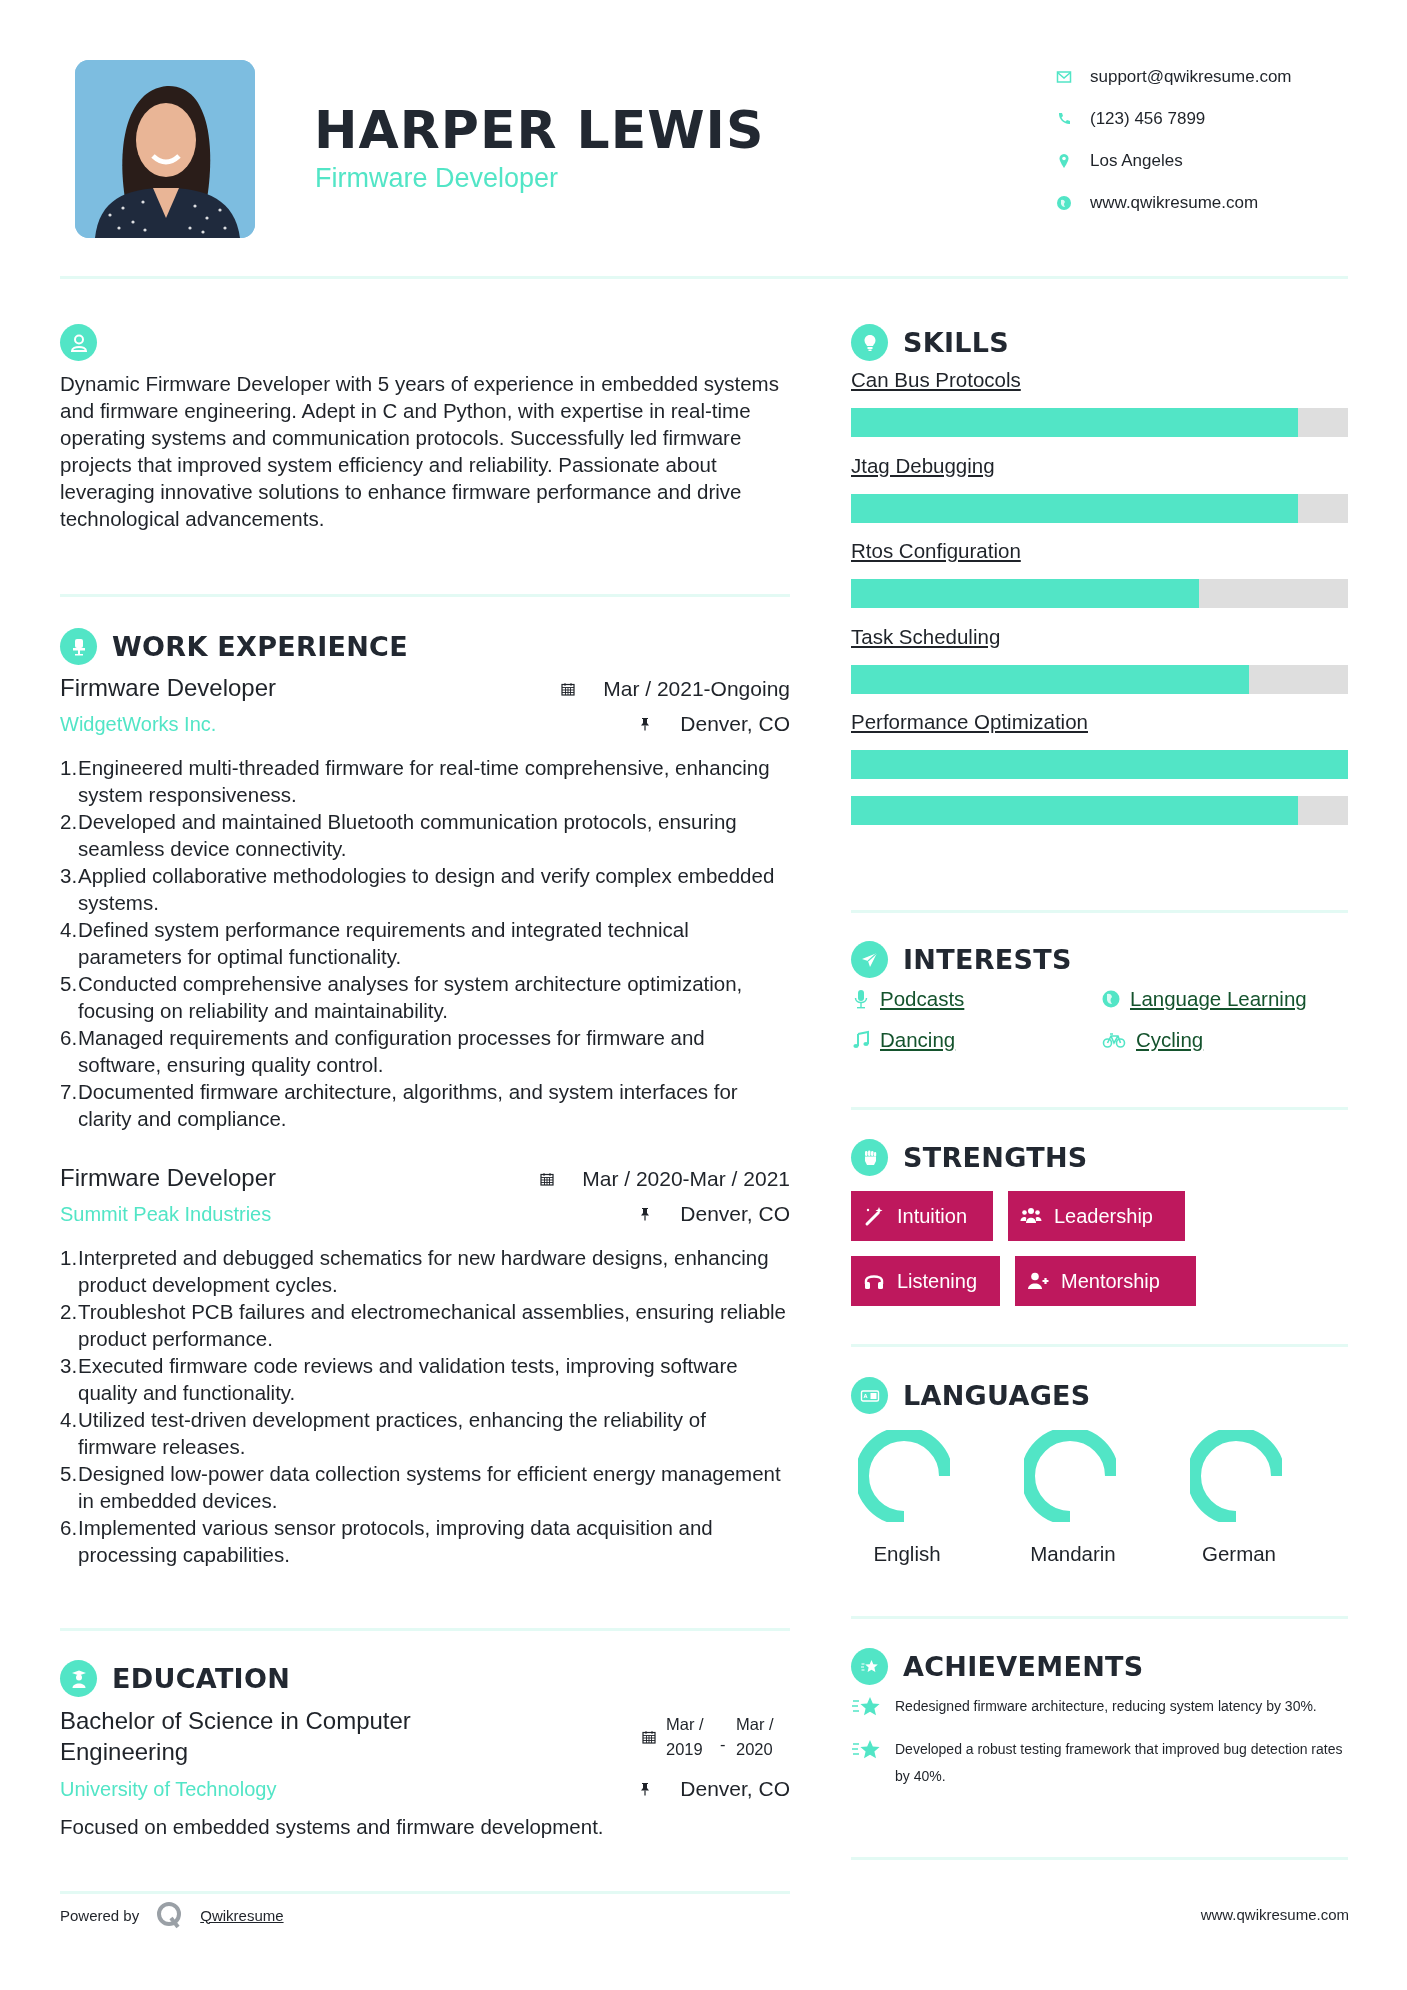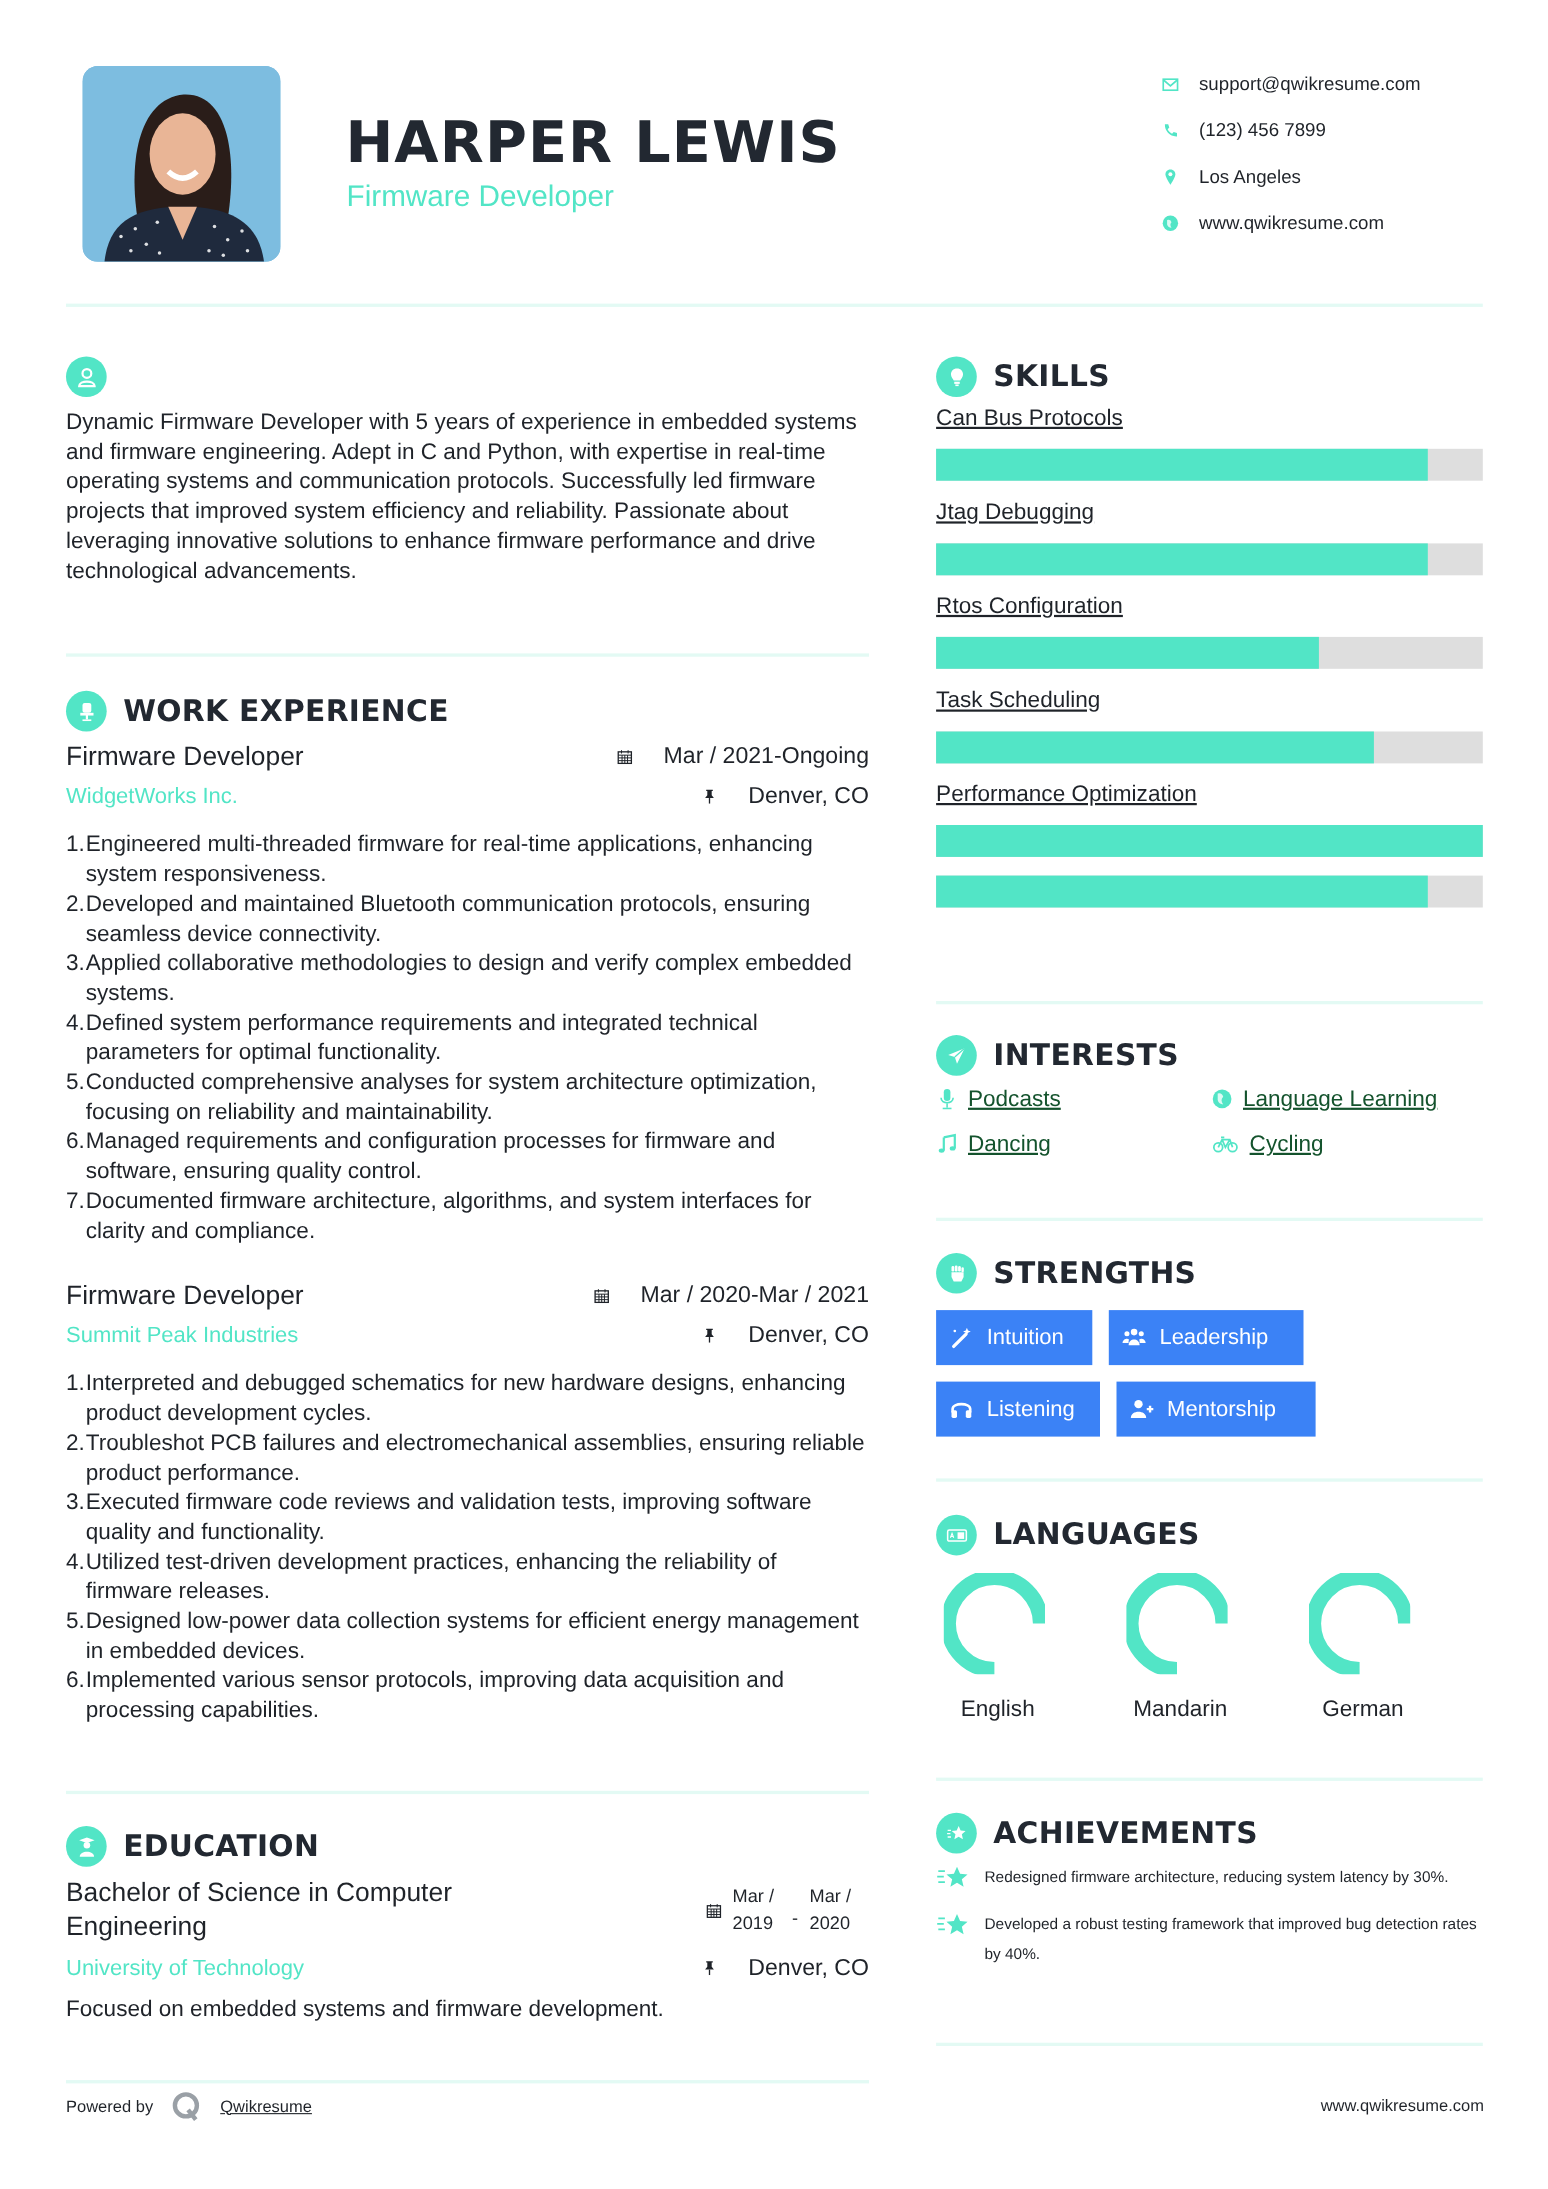--- a/index.html
+++ b/index.html
@@ -68,21 +68,21 @@
   .skill-fill { position: absolute; left: 0; top: 0; bottom: 0; background: #52e5c6; }
 
   
   .interests { position: absolute; left: 851px; top: 987px; width: 497px; display: grid; grid-template-columns: 250px 247px; row-gap: 17px; }
   .interest { display: flex; align-items: center; font-size: 20.5px; color: #14532d; text-decoration: underline; }
   .interest svg { width: 20px; height: 20px; margin-right: 9px; }
 
   
   .strengths { position: absolute; left: 851px; top: 1191px; width: 497px; }
   .str-row { display: flex; margin-bottom: 15px; }
-  .str-tag { background: #3b82f6; color: #ffffff; font-size: 20px; height: 50px; display: flex; align-items: center; padding: 12px 12px; margin-right: 15px; }
+  .str-tag { background: #be185d; color: #ffffff; font-size: 20px; height: 50px; display: flex; align-items: center; padding: 12px 12px; margin-right: 15px; }
   .str-tag svg { width: 22px; height: 22px; margin-right: 12px; }
 
   
   .langs { position: absolute; left: 851px; top: 1430px; display: flex; }
   .lang { width: 166px; display: flex; flex-direction: column; align-items: flex-start; }
   .lang svg { width: 92px; height: 92px; margin-left: 7px; }
   .lang-name { font-size: 20.5px; margin-top: 20px; width: 112px; text-align: center; color: #1f2329; }
 
   
   .achievements { position: absolute; left: 851px; top: 1693px; width: 497px; }
@@ -203,21 +203,21 @@
         <svg viewBox="0 0 14 14">
             <path d="M4 1 H10 V2 H9 V6 L11 8.5 H3 L5 6 V2 H4 Z" fill="#1f2329"></path>
             <rect x="6.4" y="8.5" width="1.2" height="5" fill="#1f2329"></rect>
           </svg>
         <span>Denver, CO</span>
       </span>
     </div>
     <ol class="job-list">
       <li>
           <span class="num">1.</span>
-          <span>Engineered multi-threaded firmware for real-time applications, enhancing system responsiveness.</span>
+          <span>Engineered multi-threaded firmware for real-time comprehensive, enhancing system responsiveness.</span>
         </li>
       <li>
           <span class="num">2.</span>
           <span>Developed and maintained Bluetooth communication protocols, ensuring seamless device connectivity.</span>
         </li>
       <li>
           <span class="num">3.</span>
           <span>Applied collaborative methodologies to design and verify complex embedded systems.</span>
         </li>
       <li>

